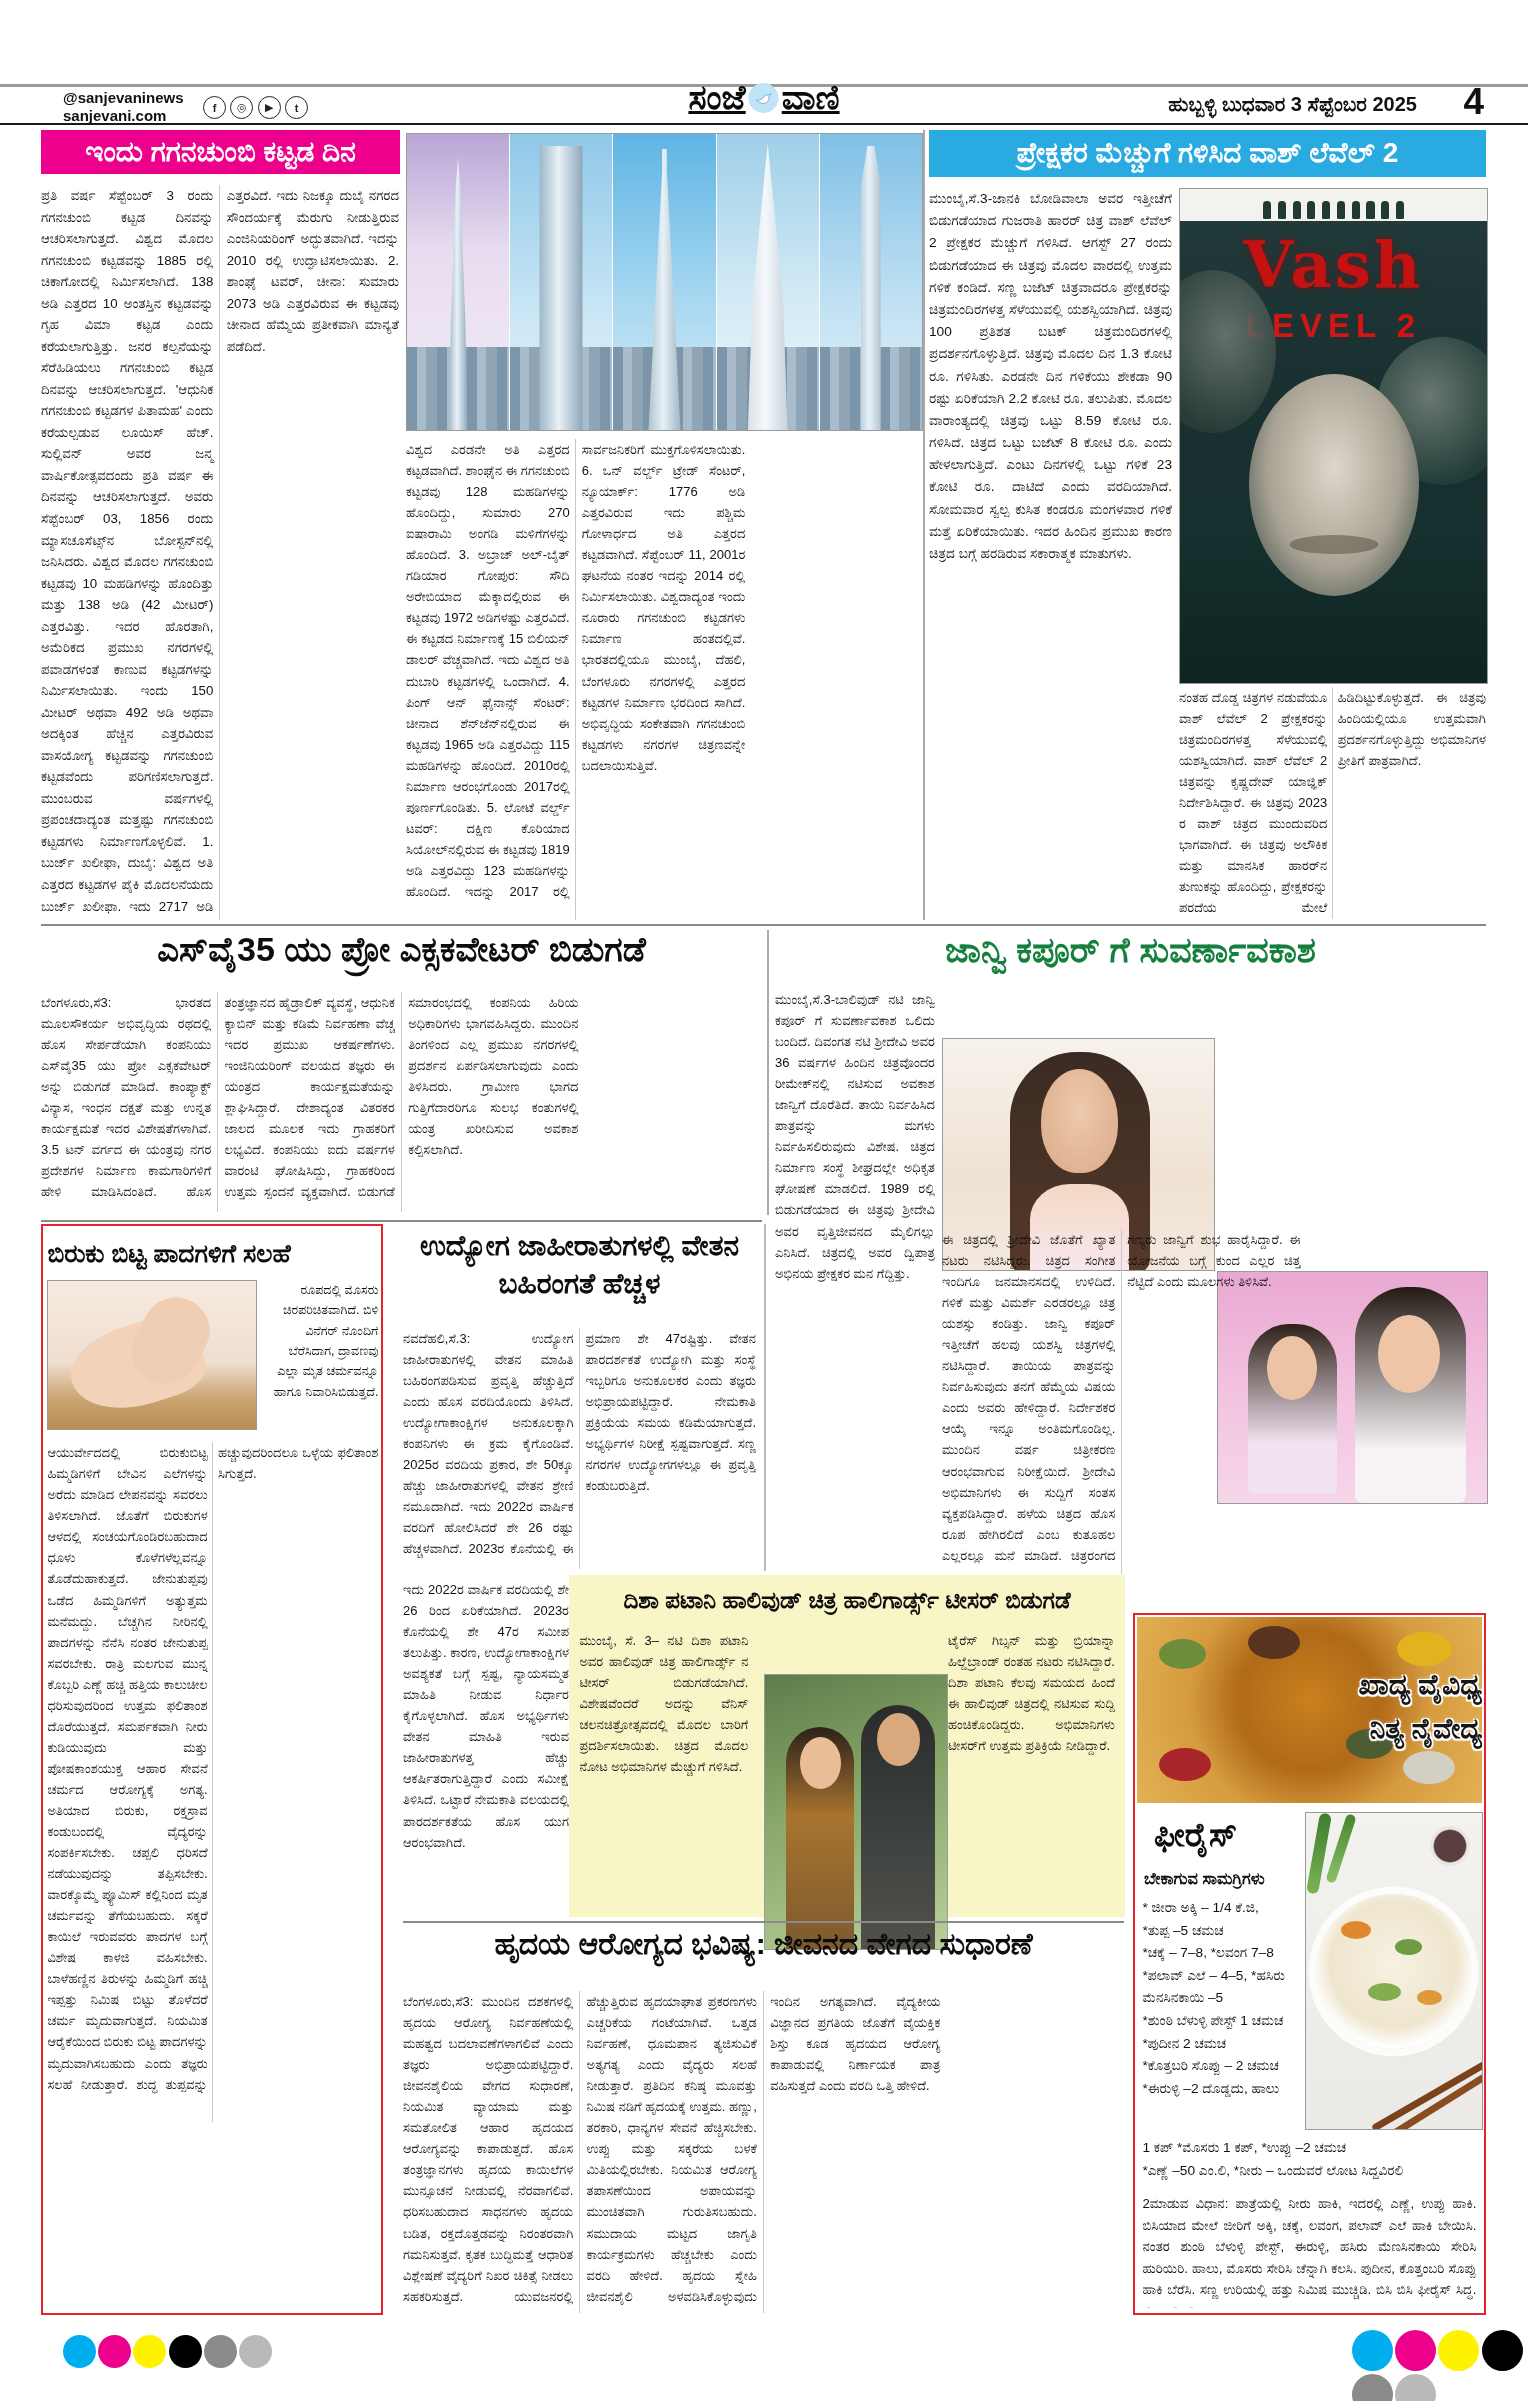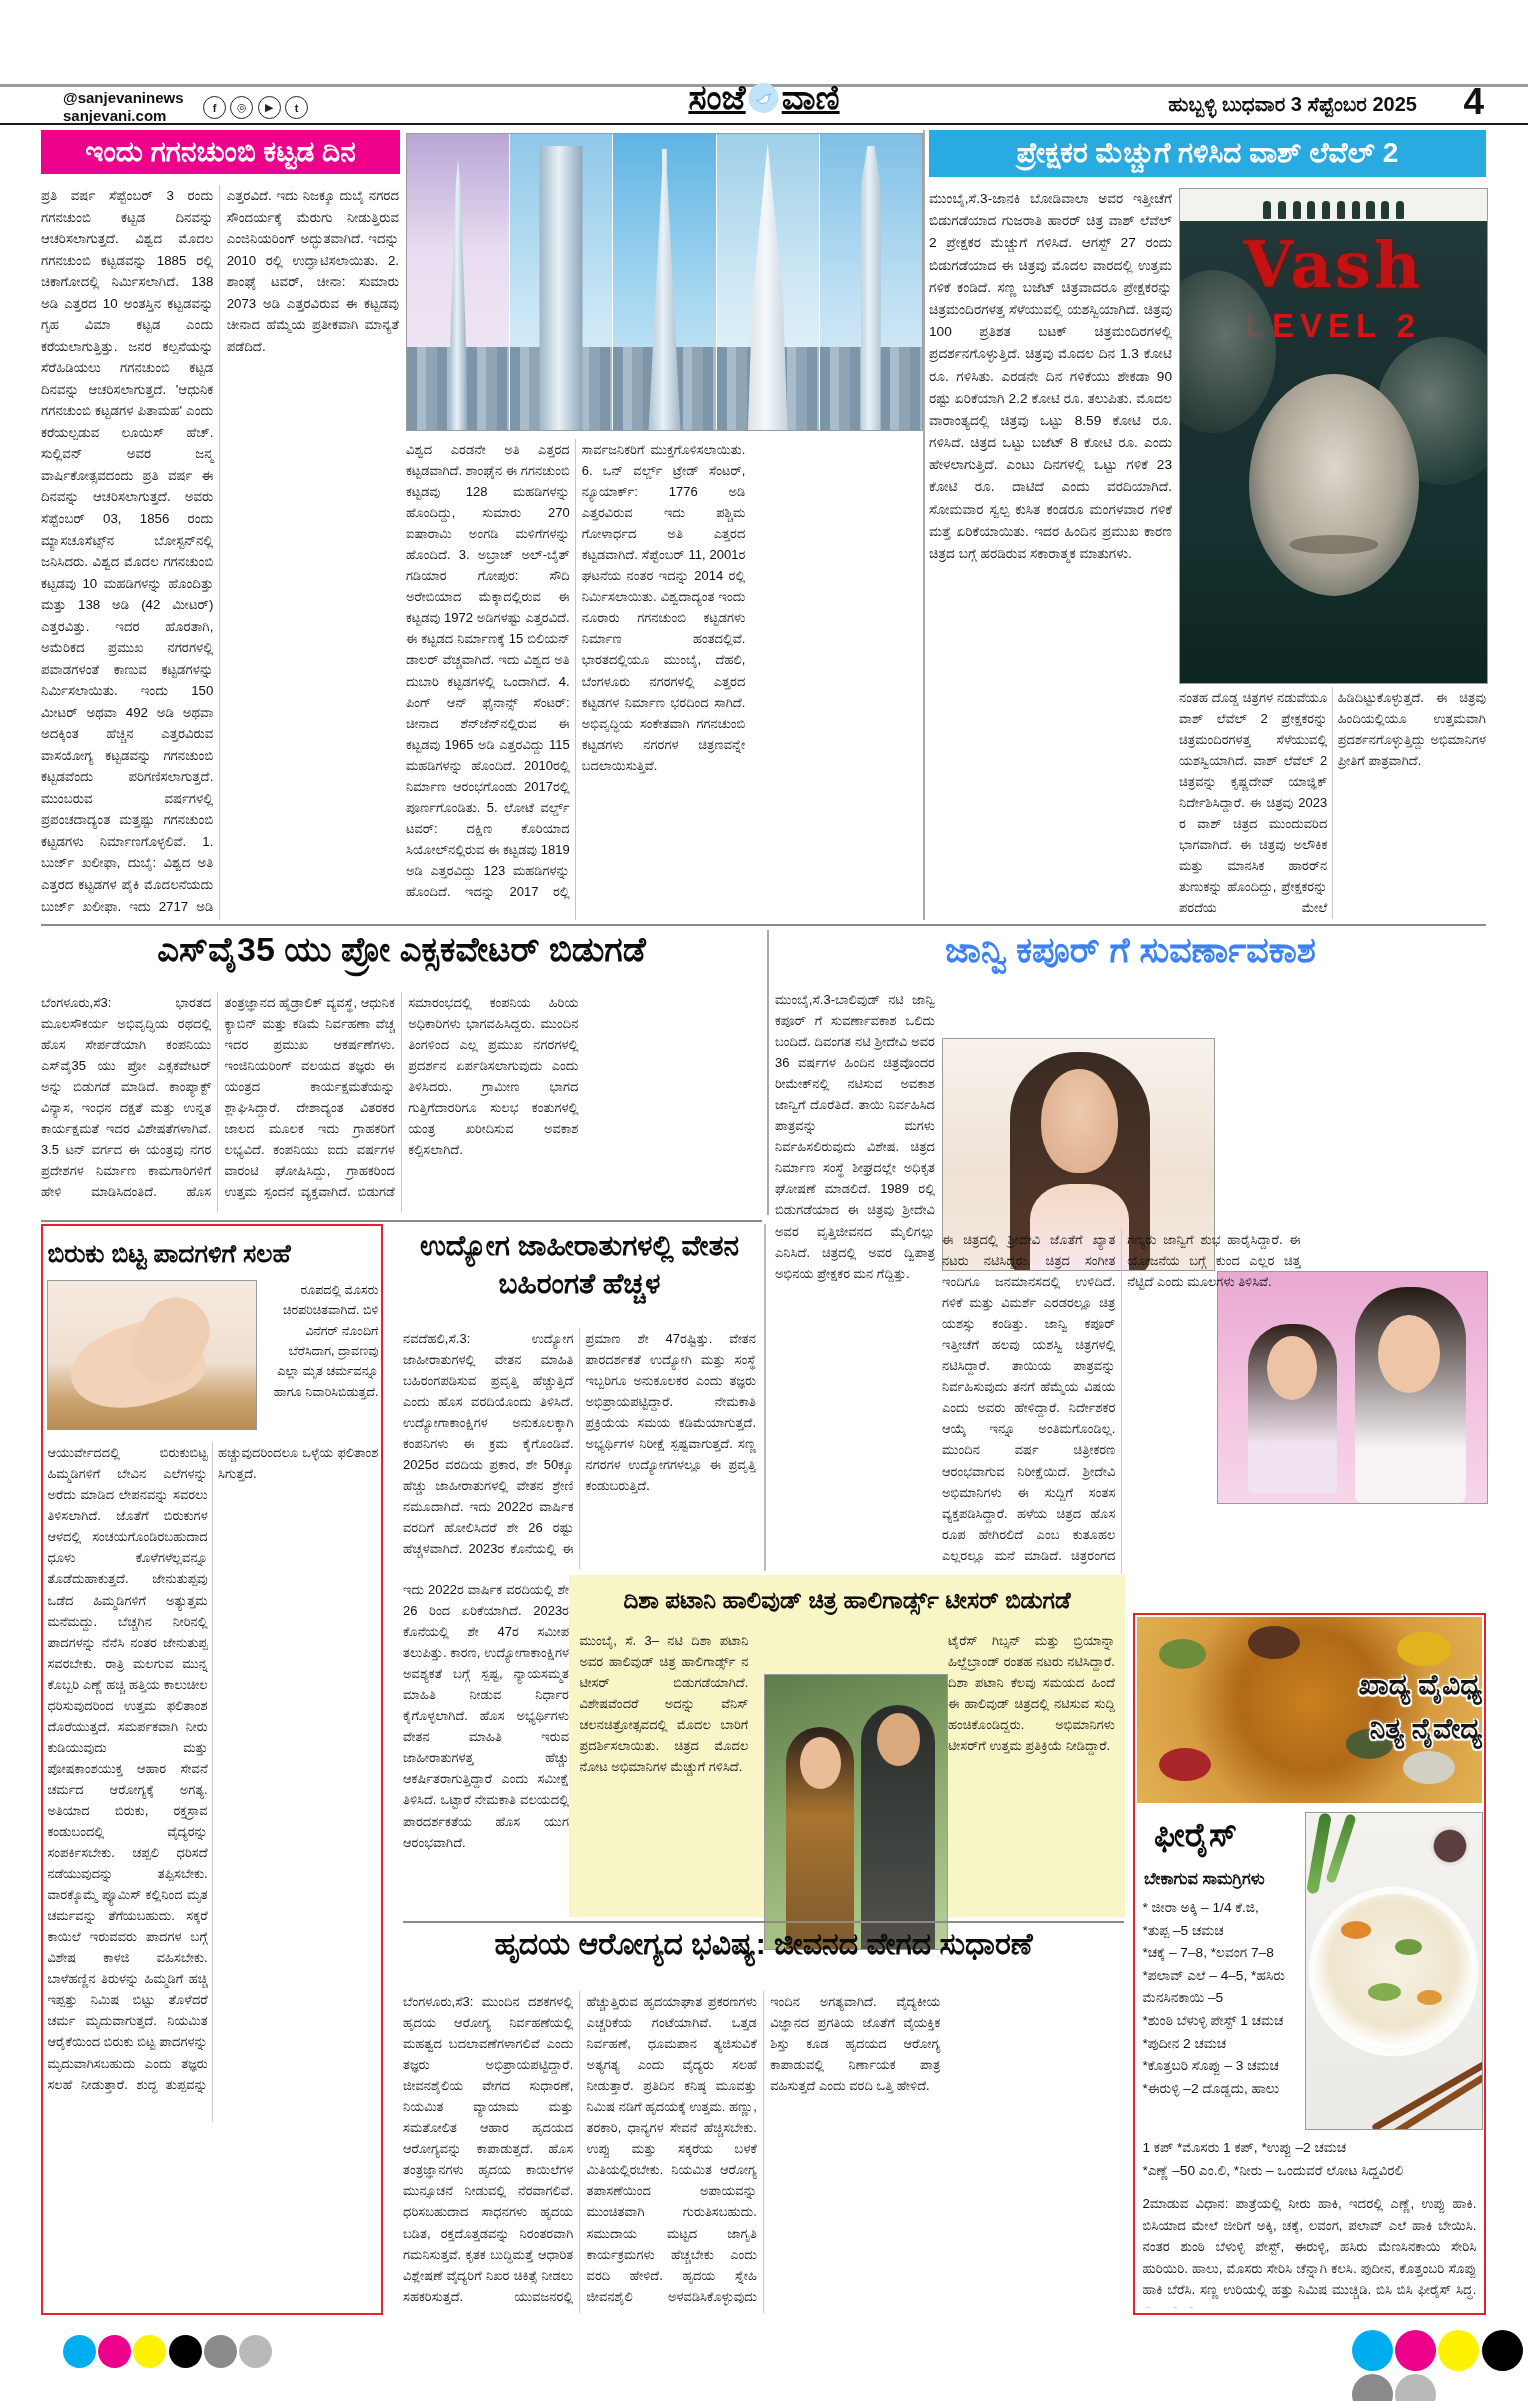--- a/index.html
+++ b/index.html
@@ -145,21 +145,21 @@
 
   <div class="abs" style="top:930px;left:41px;width:721px;height:285px;">
     <div class="black-headline" style="font-size:34px;height:52px;">ಎಸ್‌ವೈ35 ಯು ಪ್ರೋ ಎಕ್ಸಕವೇಟರ್ ಬಿಡುಗಡೆ</div>
     <div class="abs body-text cols4" style="top:62px;left:0;width:721px;height:220px;font-size:13px;">ಬೆಂಗಳೂರು,ಸೆ3: ಭಾರತದ ಮೂಲಸೌಕರ್ಯ ಅಭಿವೃದ್ಧಿಯ ರಥದಲ್ಲಿ ಹೊಸ ಸೇರ್ಪಡೆಯಾಗಿ ಕಂಪನಿಯು ಎಸ್‌ವೈ35 ಯು ಪ್ರೋ ಎಕ್ಸಕವೇಟರ್ ಅನ್ನು ಬಿಡುಗಡೆ ಮಾಡಿದೆ. ಕಾಂಪ್ಯಾಕ್ಟ್ ವಿನ್ಯಾಸ, ಇಂಧನ ದಕ್ಷತೆ ಮತ್ತು ಉನ್ನತ ಕಾರ್ಯಕ್ಷಮತೆ ಇದರ ವಿಶೇಷತೆಗಳಾಗಿವೆ. 3.5 ಟನ್ ವರ್ಗದ ಈ ಯಂತ್ರವು ನಗರ ಪ್ರದೇಶಗಳ ನಿರ್ಮಾಣ ಕಾಮಗಾರಿಗಳಿಗೆ ಹೇಳಿ ಮಾಡಿಸಿದಂತಿದೆ. ಹೊಸ ತಂತ್ರಜ್ಞಾನದ ಹೈಡ್ರಾಲಿಕ್ ವ್ಯವಸ್ಥೆ, ಆಧುನಿಕ ಕ್ಯಾಬಿನ್ ಮತ್ತು ಕಡಿಮೆ ನಿರ್ವಹಣಾ ವೆಚ್ಚ ಇದರ ಪ್ರಮುಖ ಆಕರ್ಷಣೆಗಳು. ಇಂಜಿನಿಯರಿಂಗ್ ವಲಯದ ತಜ್ಞರು ಈ ಯಂತ್ರದ ಕಾರ್ಯಕ್ಷಮತೆಯನ್ನು ಶ್ಲಾಘಿಸಿದ್ದಾರೆ. ದೇಶಾದ್ಯಂತ ವಿತರಕರ ಜಾಲದ ಮೂಲಕ ಇದು ಗ್ರಾಹಕರಿಗೆ ಲಭ್ಯವಿದೆ. ಕಂಪನಿಯು ಐದು ವರ್ಷಗಳ ವಾರಂಟಿ ಘೋಷಿಸಿದ್ದು, ಗ್ರಾಹಕರಿಂದ ಉತ್ತಮ ಸ್ಪಂದನೆ ವ್ಯಕ್ತವಾಗಿದೆ. ಬಿಡುಗಡೆ ಸಮಾರಂಭದಲ್ಲಿ ಕಂಪನಿಯ ಹಿರಿಯ ಅಧಿಕಾರಿಗಳು ಭಾಗವಹಿಸಿದ್ದರು. ಮುಂದಿನ ತಿಂಗಳಿಂದ ಎಲ್ಲ ಪ್ರಮುಖ ನಗರಗಳಲ್ಲಿ ಪ್ರದರ್ಶನ ಏರ್ಪಡಿಸಲಾಗುವುದು ಎಂದು ತಿಳಿಸಿದರು. ಗ್ರಾಮೀಣ ಭಾಗದ ಗುತ್ತಿಗೆದಾರರಿಗೂ ಸುಲಭ ಕಂತುಗಳಲ್ಲಿ ಯಂತ್ರ ಖರೀದಿಸುವ ಅವಕಾಶ ಕಲ್ಪಿಸಲಾಗಿದೆ.</div>
   </div>
 
   <div class="abs" style="top:930px;left:767px;width:1.5px;height:285px;background:#aaa;"></div>
   <div class="abs" style="top:1220px;left:41px;width:721px;height:1.5px;background:#8a8a8a;"></div>
 
   <div class="abs" style="top:930px;left:775px;width:711px;height:645px;">
-    <div class="black-headline" style="font-size:35px;height:49px;color:#3b82f6;text-align:center;">ಜಾನ್ವಿ ಕಪೂರ್ ಗೆ ಸುವರ್ಣಾವಕಾಶ</div>
+    <div class="black-headline" style="font-size:35px;height:49px;color:#15803d;text-align:center;">ಜಾನ್ವಿ ಕಪೂರ್ ಗೆ ಸುವರ್ಣಾವಕಾಶ</div>
 
     <div class="abs body-text" style="top:59px;left:0;width:160px;height:586px;font-size:13px;">ಮುಂಬೈ,ಸೆ.3-ಬಾಲಿವುಡ್ ನಟಿ ಜಾನ್ವಿ ಕಪೂರ್ ಗೆ ಸುವರ್ಣಾವಕಾಶ ಒಲಿದು ಬಂದಿದೆ. ದಿವಂಗತ ನಟಿ ಶ್ರೀದೇವಿ ಅವರ 36 ವರ್ಷಗಳ ಹಿಂದಿನ ಚಿತ್ರವೊಂದರ ರೀಮೇಕ್‌ನಲ್ಲಿ ನಟಿಸುವ ಅವಕಾಶ ಜಾನ್ವಿಗೆ ದೊರೆತಿದೆ. ತಾಯಿ ನಿರ್ವಹಿಸಿದ ಪಾತ್ರವನ್ನು ಮಗಳು ನಿರ್ವಹಿಸಲಿರುವುದು ವಿಶೇಷ. ಚಿತ್ರದ ನಿರ್ಮಾಣ ಸಂಸ್ಥೆ ಶೀಘ್ರದಲ್ಲೇ ಅಧಿಕೃತ ಘೋಷಣೆ ಮಾಡಲಿದೆ. 1989 ರಲ್ಲಿ ಬಿಡುಗಡೆಯಾದ ಈ ಚಿತ್ರವು ಶ್ರೀದೇವಿ ಅವರ ವೃತ್ತಿಜೀವನದ ಮೈಲಿಗಲ್ಲು ಎನಿಸಿದೆ. ಚಿತ್ರದಲ್ಲಿ ಅವರ ದ್ವಿಪಾತ್ರ ಅಭಿನಯ ಪ್ರೇಕ್ಷಕರ ಮನ ಗೆದ್ದಿತ್ತು.</div>
 
     <div class="abs photo" style="top:59px;left:167px;width:271px;height:231px;background:linear-gradient(180deg,#f7f2ec,#efe2d4 60%,#f4e9de);">
       <div class="abs" style="left:67px;top:13.3px;width:140px;height:222px;border-radius:67px 67px 15px 15px;background:linear-gradient(180deg,#3a2b22,#56392a);"></div>
       <div class="abs" style="left:98px;top:30px;width:77px;height:104px;border-radius:50% 50% 46% 46%;background:radial-gradient(ellipse at 50% 40%,#eec9ac,#d9a987);"></div>
       <div class="abs" style="left:87px;top:145px;width:99px;height:89px;border-radius:40% 40% 0 0;background:linear-gradient(180deg,#f3d8c2,#f8e8ef);"></div>
     </div>
 
     <div class="abs photo" style="top:59px;left:442px;width:269px;height:231px;background:linear-gradient(180deg,#e9a8d2,#f3c4e0 55%,#f6d6e9);">
@@ -231,21 +231,21 @@
     <div class="abs" style="top:254px;left:9px;font-size:16.3px;font-weight:700;">ಬೇಕಾಗುವ ಸಾಮಗ್ರಿಗಳು</div>
 
     <div class="abs recipe-line" style="top:282px;left:7.4px;width:157px;">
         <div class="recipe-line">* ಜೀರಾ ಅಕ್ಕಿ – 1/4 ಕೆ.ಜಿ,</div>
         <div class="recipe-line">*ತುಪ್ಪ –5 ಚಮಚ</div>
         <div class="recipe-line">*ಚಕ್ಕೆ – 7–8, *ಲವಂಗ 7–8</div>
         <div class="recipe-line">*ಪಲಾವ್ ಎಲೆ – 4–5, *ಹಸಿರು</div>
         <div class="recipe-line">ಮೆನಸಿನಕಾಯಿ –5</div>
         <div class="recipe-line">*ಶುಂಠಿ ಬೆಳುಳ್ಳಿ ಪೇಸ್ಟ್ 1 ಚಮಚ</div>
         <div class="recipe-line">*ಪುದೀನ 2 ಚಮಚ</div>
-        <div class="recipe-line">*ಕೊತ್ತಬರಿ ಸೊಪ್ಪು – 3 ಚಮಚ</div>
+        <div class="recipe-line">*ಕೊತ್ತಬರಿ ಸೊಪ್ಪು – 2 ಚಮಚ</div>
         <div class="recipe-line">*ಈರುಳ್ಳಿ –2 ದೊಡ್ಡದು, ಹಾಲು</div>
       </div>
 
     <div class="abs photo" style="top:197px;left:170px;width:176px;height:316px;background:linear-gradient(180deg,#f4f2ef,#eceae6);">
       <div class="abs" style="left:10.4px;top:81px;width:155px;height:155px;border-radius:50%;background:radial-gradient(circle at 50% 45%,#f6f1e3 0%,#efe6ce 55%,#ffffff 72%);box-shadow:0 0 0 7.4px #fcfcfb,0 3px 7.4px rgba(0,0,0,.2);"></div>
       <div class="abs" style="left:35px;top:108px;width:30px;height:18px;border-radius:50%;background:#e0892c;"></div>
       <div class="abs" style="left:89px;top:126px;width:27px;height:16.3px;border-radius:50%;background:#6f9c42;"></div>
       <div class="abs" style="left:62px;top:170px;width:33px;height:18px;border-radius:50%;background:#84ad4e;"></div>
       <div class="abs" style="left:111px;top:177px;width:25px;height:15px;border-radius:50%;background:#de9a3a;"></div>
       <div class="abs" style="left:7.4px;top:0;width:12px;height:81px;background:linear-gradient(180deg,#3f7d2e,#7bb356);border-radius:6px;transform:rotate(10deg);"></div>

